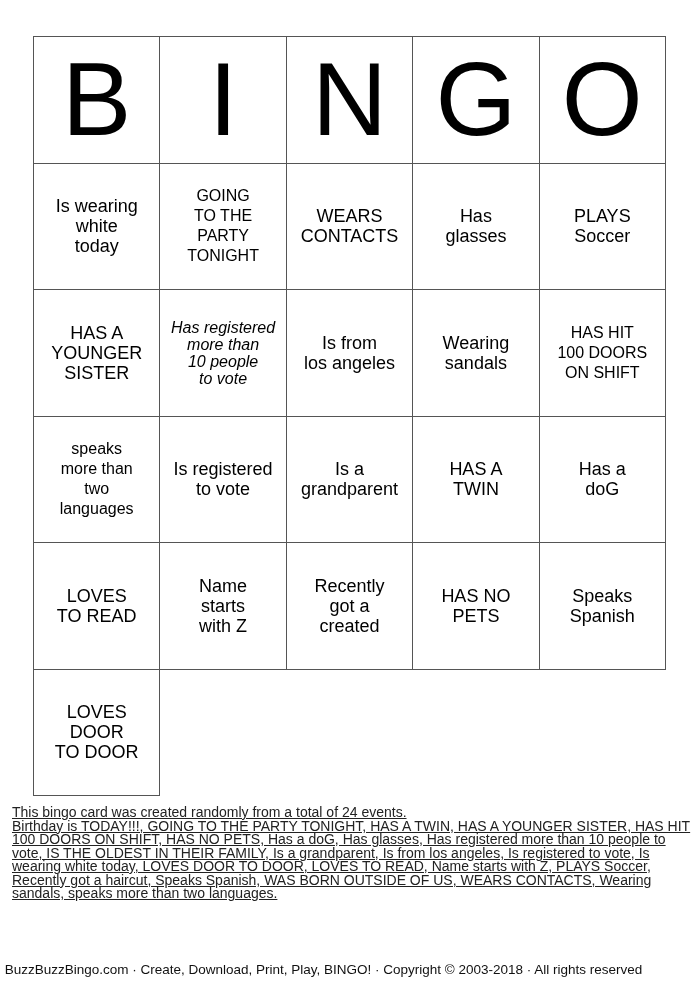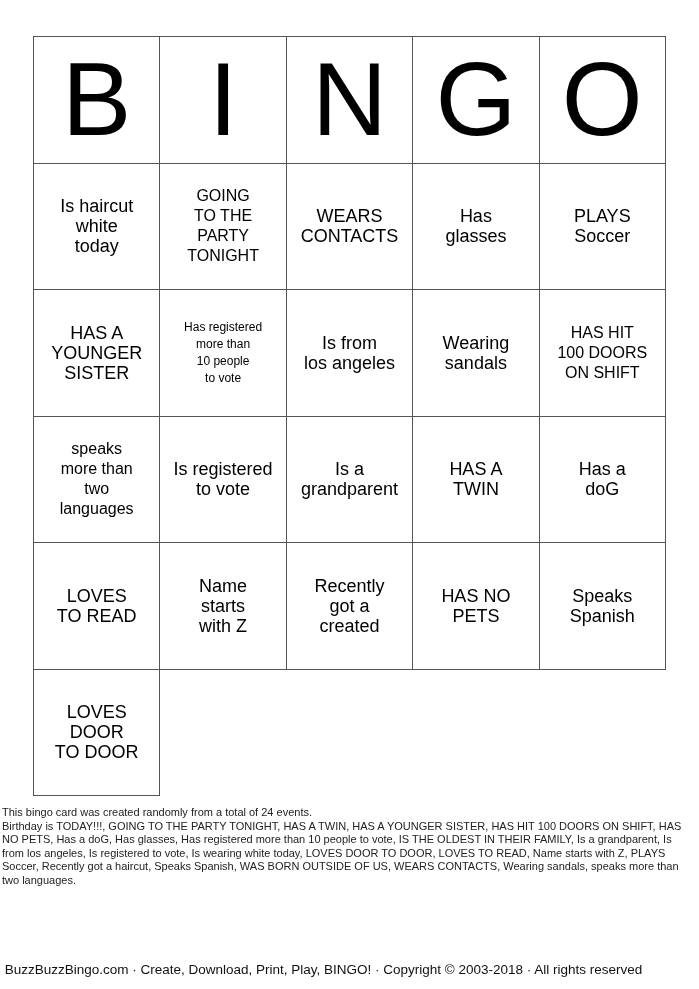--- a/index.html
+++ b/index.html
@@ -40,29 +40,30 @@
     line-height: 20px;
     white-space: pre-line;
   }
   .cell.header {
     font-size: 104px;
     line-height: 1;
     padding-bottom: 2px;
   }
   .cell.sz-lg { font-size: 18px; line-height: 20px; }
   .cell.sz-md { font-size: 16px; line-height: 20px; }
-  .cell.sz-sm { font-size: 12px; line-height: 17px; }
+  .cell.sz-sm { font-size: 16px; line-height: 17px; font-style: italic; }
   .info {
     position: absolute;
-    left: 2px;
+    left: 12px;
     top: 806px;
     width: 680px;
-    font-size: 11px;
+    font-size: 14px;
     line-height: 13.5px;
     color: #222222;
+    text-decoration: underline;
   }
   .info p { margin: 0; }
   .footer {
     position: absolute;
     left: 0;
     top: 962px;
     width: 647px;
     text-align: center;
     font-size: 13.5px;
     color: #111111;
@@ -71,21 +72,21 @@
 </head>
 <body>
 
 <div class="card">
   <div class="cell header">B</div>
   <div class="cell header">I</div>
   <div class="cell header">N</div>
   <div class="cell header">G</div>
   <div class="cell header">O</div>
 
-  <div class="cell sz-lg">Is haircut
+  <div class="cell sz-lg">Is wearing
 white
 today</div>
   <div class="cell sz-md">GOING
 TO THE
 PARTY
 TONIGHT</div>
   <div class="cell sz-lg">WEARS
 CONTACTS</div>
   <div class="cell sz-lg">Has
 glasses</div>

